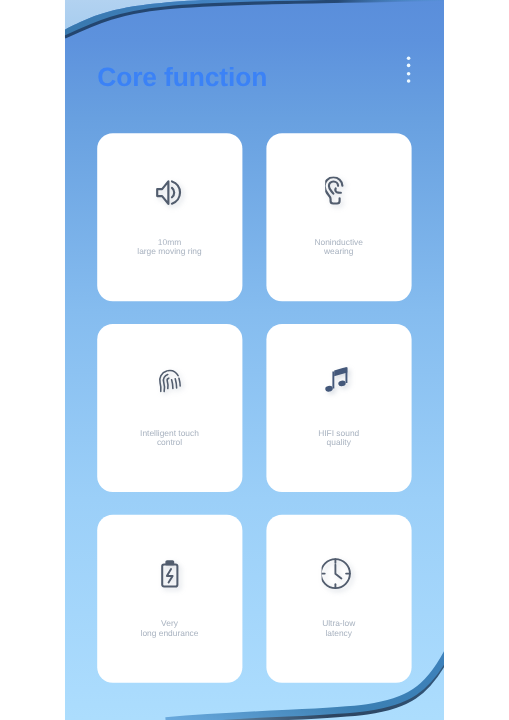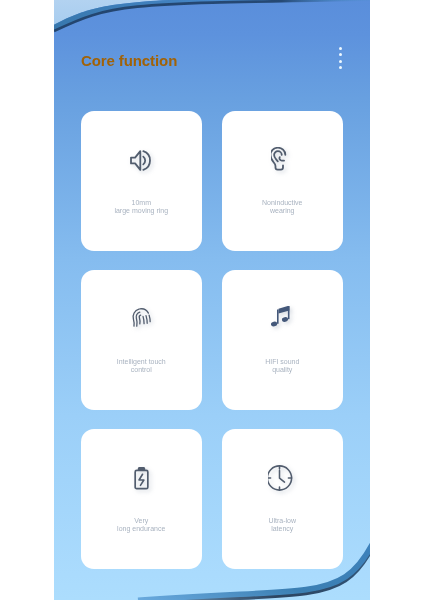--- a/index.html
+++ b/index.html
@@ -1,19 +1,19 @@
 <!DOCTYPE html>
 <html><head>
 <meta charset="utf-8">
 <style>
   html,body{margin:0;padding:0;}
   body{width:424px;height:600px;background:#ffffff;font-family:"Liberation Sans",sans-serif;overflow:hidden;}
   .page{position:absolute;left:54px;top:0;width:316px;height:600px;overflow:hidden;}
   .bgsvg{position:absolute;left:0;top:0;width:316px;height:600px;}
-  .title{position:absolute;left:27px;top:52.3px;color:#a16207;font-size:15px;font-weight:bold;letter-spacing:-0.1px;}
+  .title{position:absolute;left:27px;top:52.3px;color:#3b82f6;font-size:22px;font-weight:bold;letter-spacing:-0.1px;}
   .menu{position:absolute;left:283.2px;top:46.8px;width:6px;}
   .menu i{display:block;width:3.2px;height:3.2px;border-radius:50%;background:#eef9ff;margin:0 auto 3.2px;}
   .grid{position:absolute;left:27px;top:111px;width:262px;}
   .card{width:120.5px;height:139.5px;background:#fff;border-radius:13px;position:absolute;}
   .c0{left:0;top:0}.c1{left:141px;top:0}
   .c2{left:0;top:159px}.c3{left:141px;top:159px}
   .c4{left:0;top:318px}.c5{left:141px;top:318px}
   .icon{position:absolute;left:0;right:0;top:34px;display:flex;justify-content:center;align-items:center;height:30px;filter:drop-shadow(2.2px 2.2px 2.0px rgba(108,126,150,0.30));}
   .lbl{position:absolute;left:0;right:0;top:88px;text-align:center;color:#a9b3c0;font-size:7.0px;line-height:7.5px;}
 </style>

